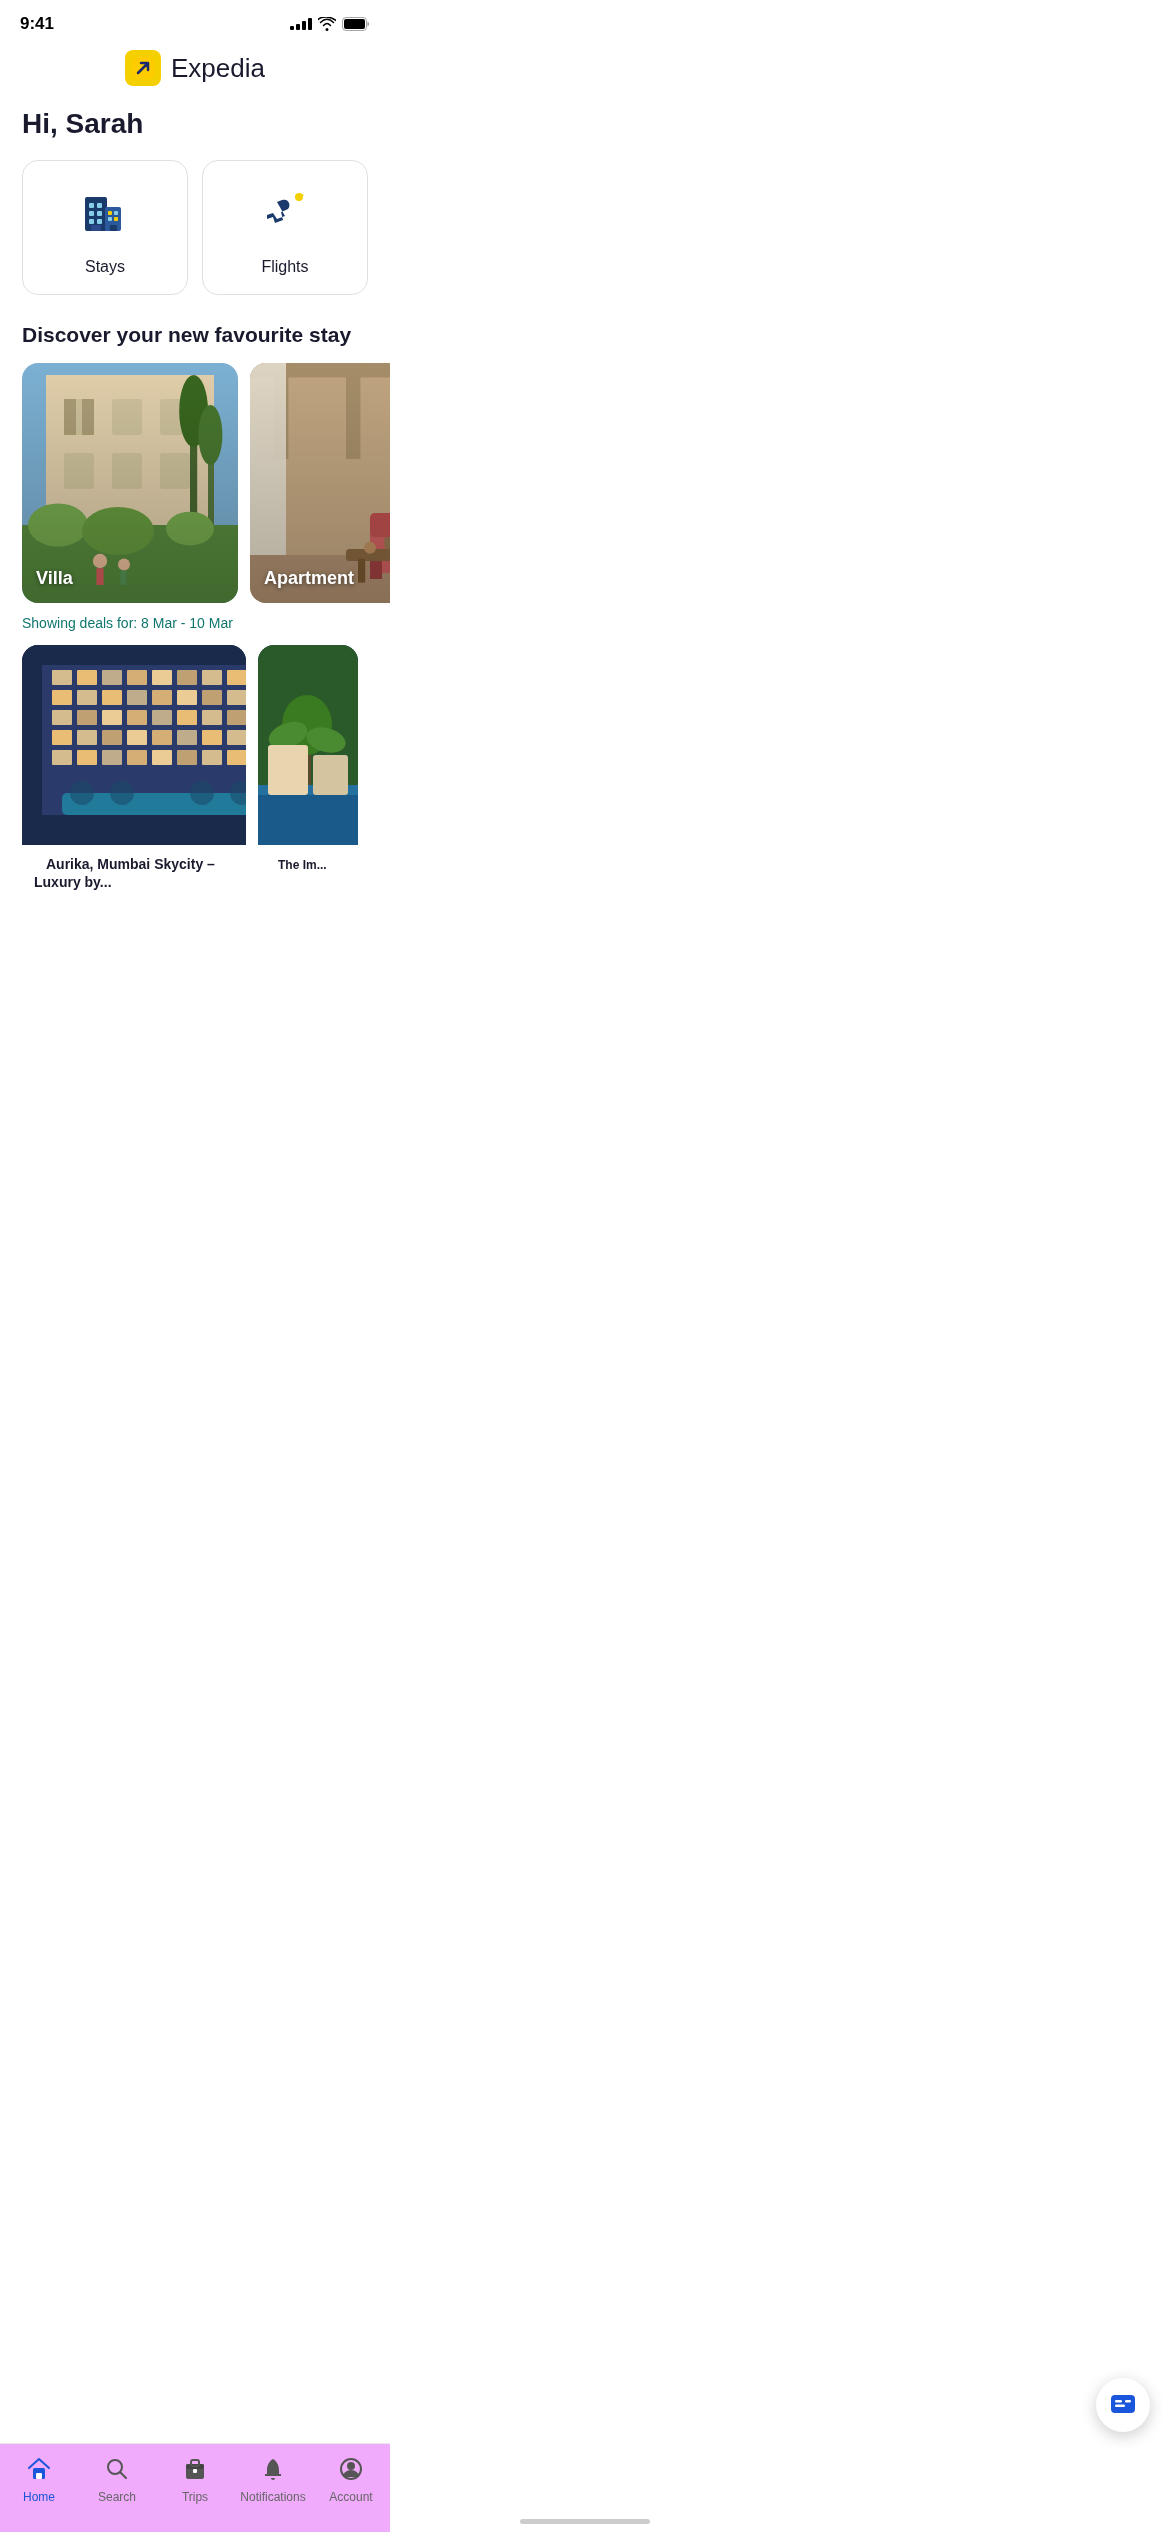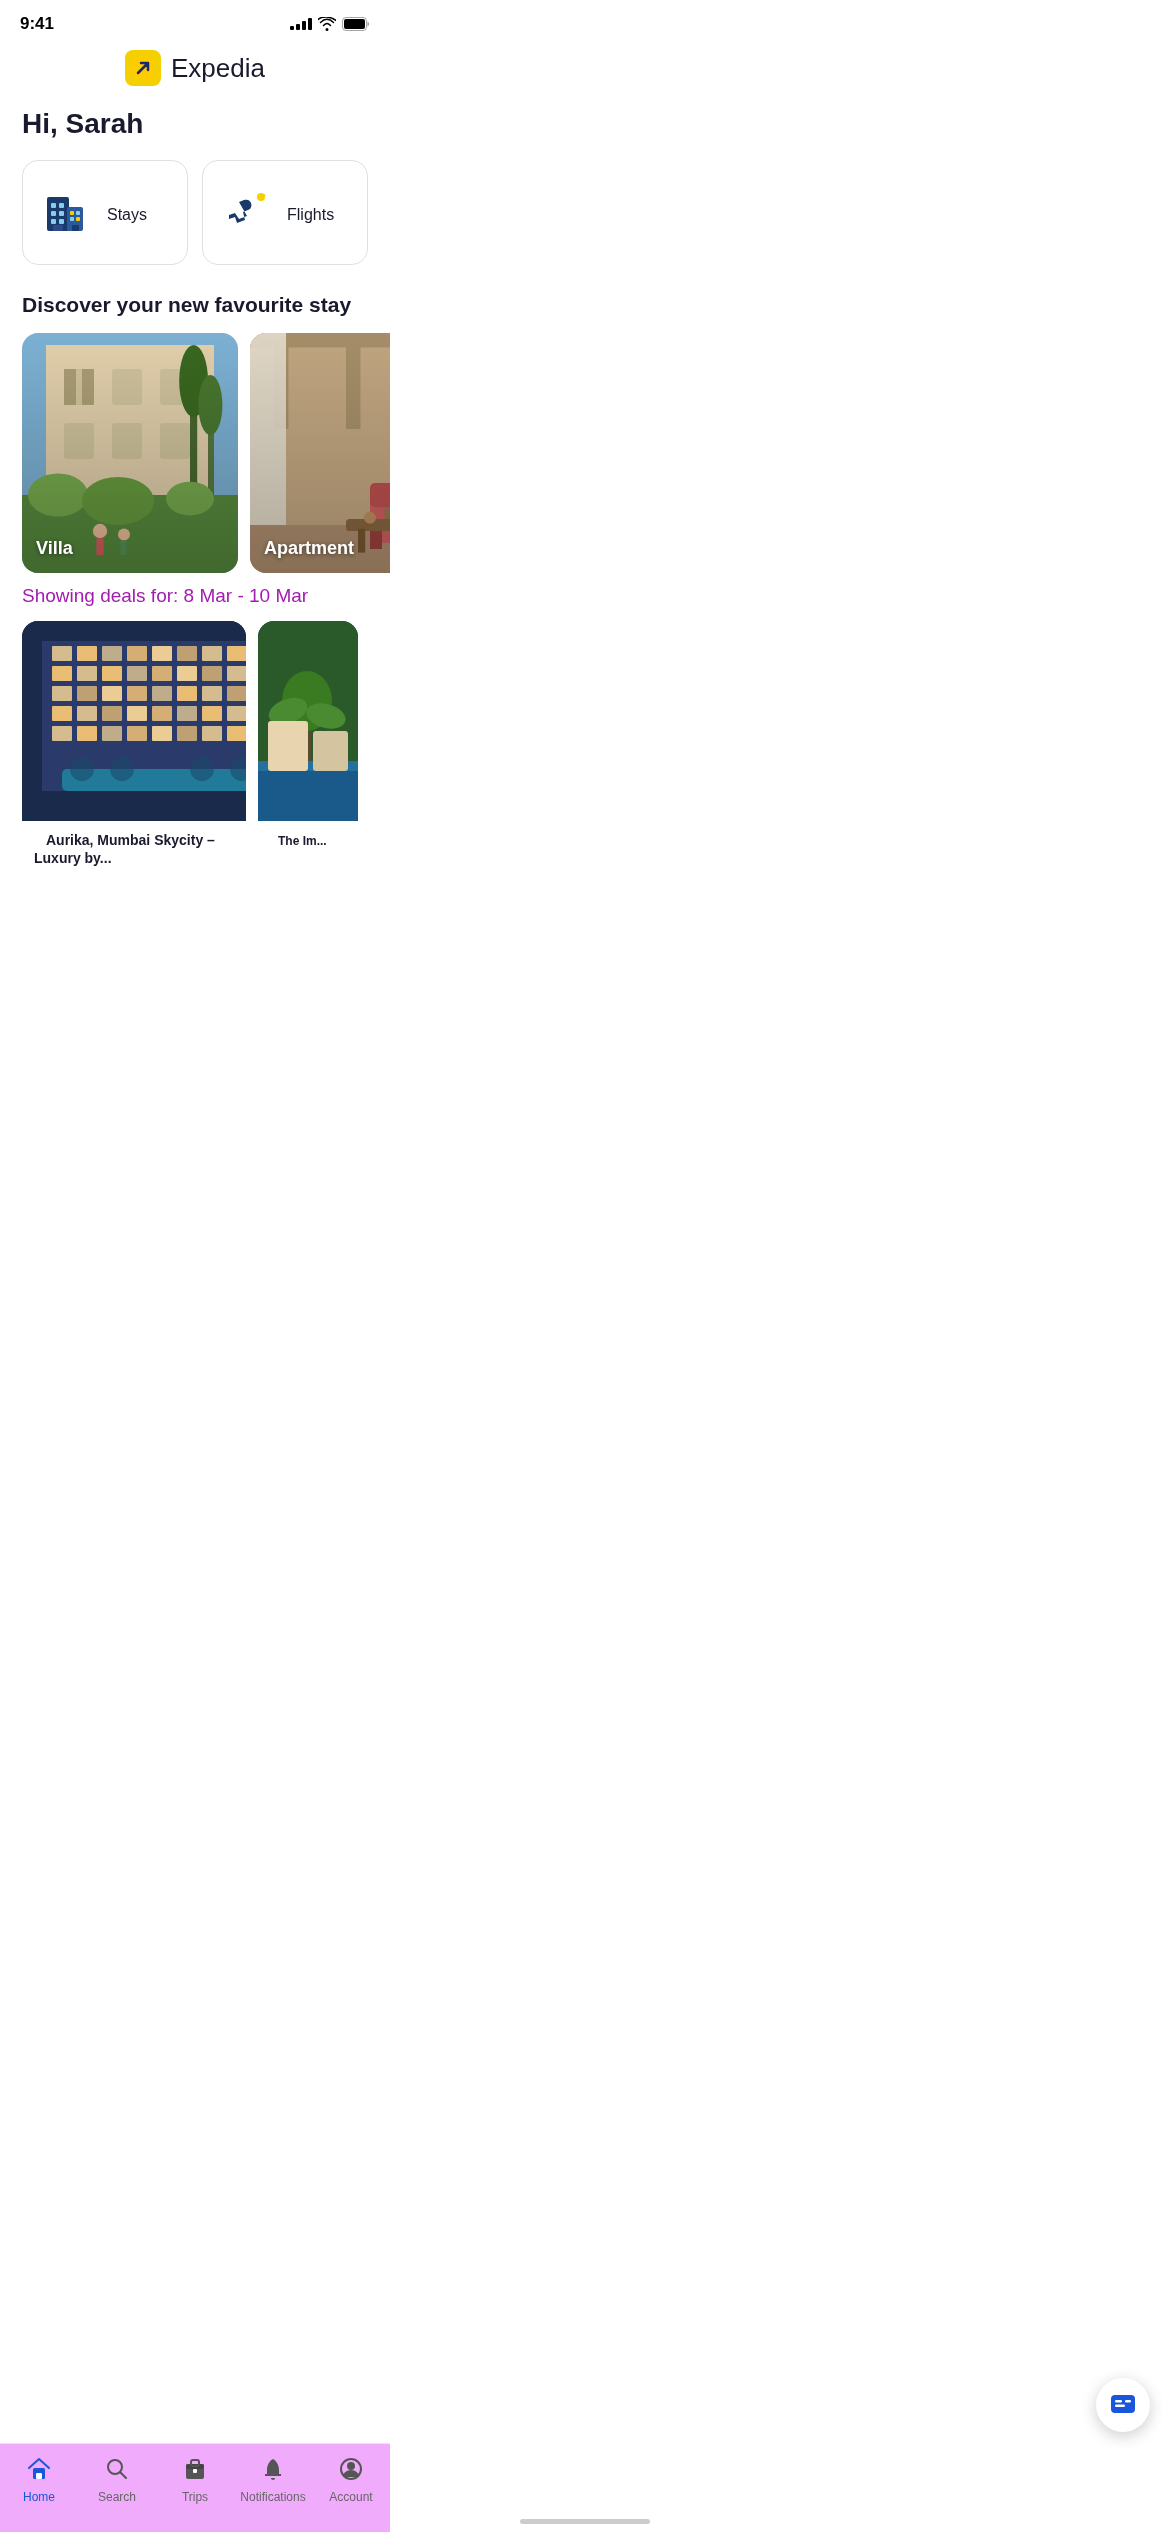--- a/index.html
+++ b/index.html
@@ -87,20 +87,21 @@
       display: flex;
       gap: 14px;
       padding: 0 22px 28px;
     }
     .action-card {
       flex: 1;
       border: 1.5px solid #e0e0e0;
       border-radius: 16px;
       padding: 22px 16px 18px;
       display: flex;
+      flex-direction: column;
       align-items: center;
       gap: 12px;
       cursor: pointer;
       background: #fff;
     }
     .action-icon {
       font-size: 44px;
       line-height: 1;
     }
     .action-label {
@@ -141,22 +142,22 @@
       bottom: 14px;
       left: 14px;
       color: #fff;
       font-size: 18px;
       font-weight: 700;
       text-shadow: 0 1px 4px rgba(0,0,0,0.5);
     }
 
     
     .deals-subtitle {
-      font-size: 19px;
-      color: #a21caf;
+      font-size: 14px;
+      color: #0f766e;
       padding: 0 22px 14px;
       margin-top: -16px;
     }
     .deals-scroll {
       display: flex;
       gap: 12px;
       padding: 0 22px 100px;
       overflow-x: auto;
       scrollbar-width: none;
     }

